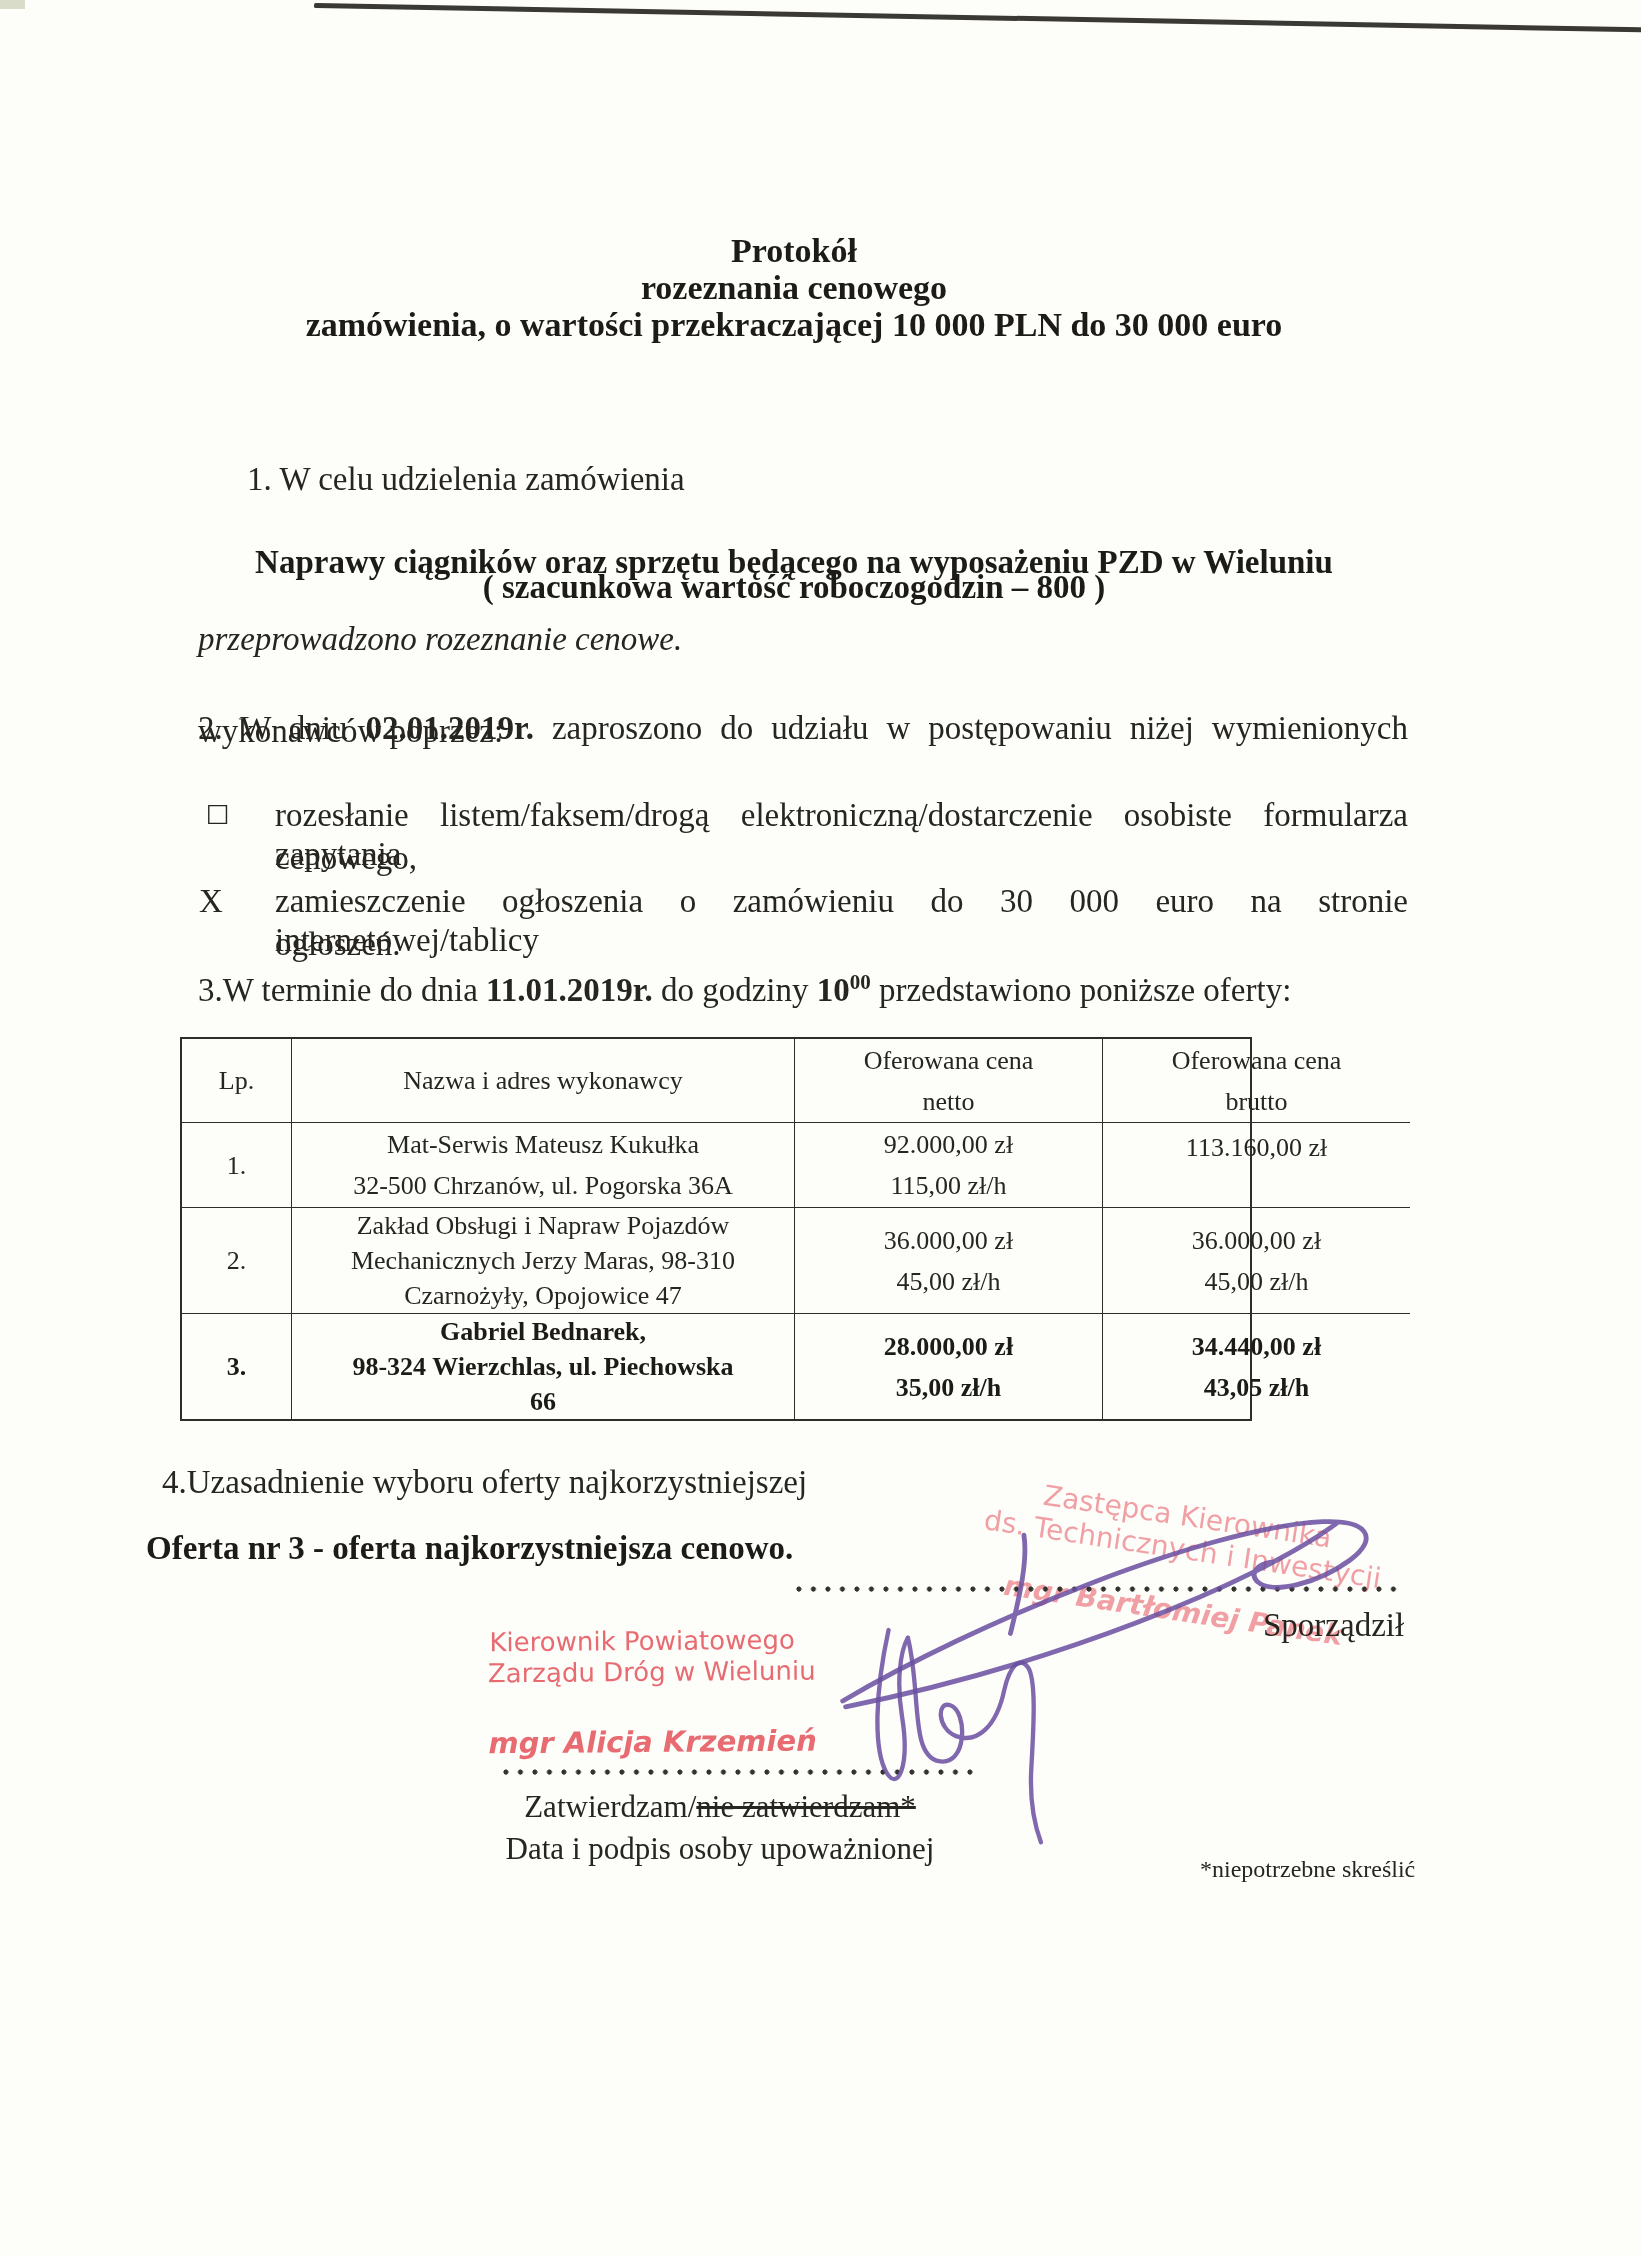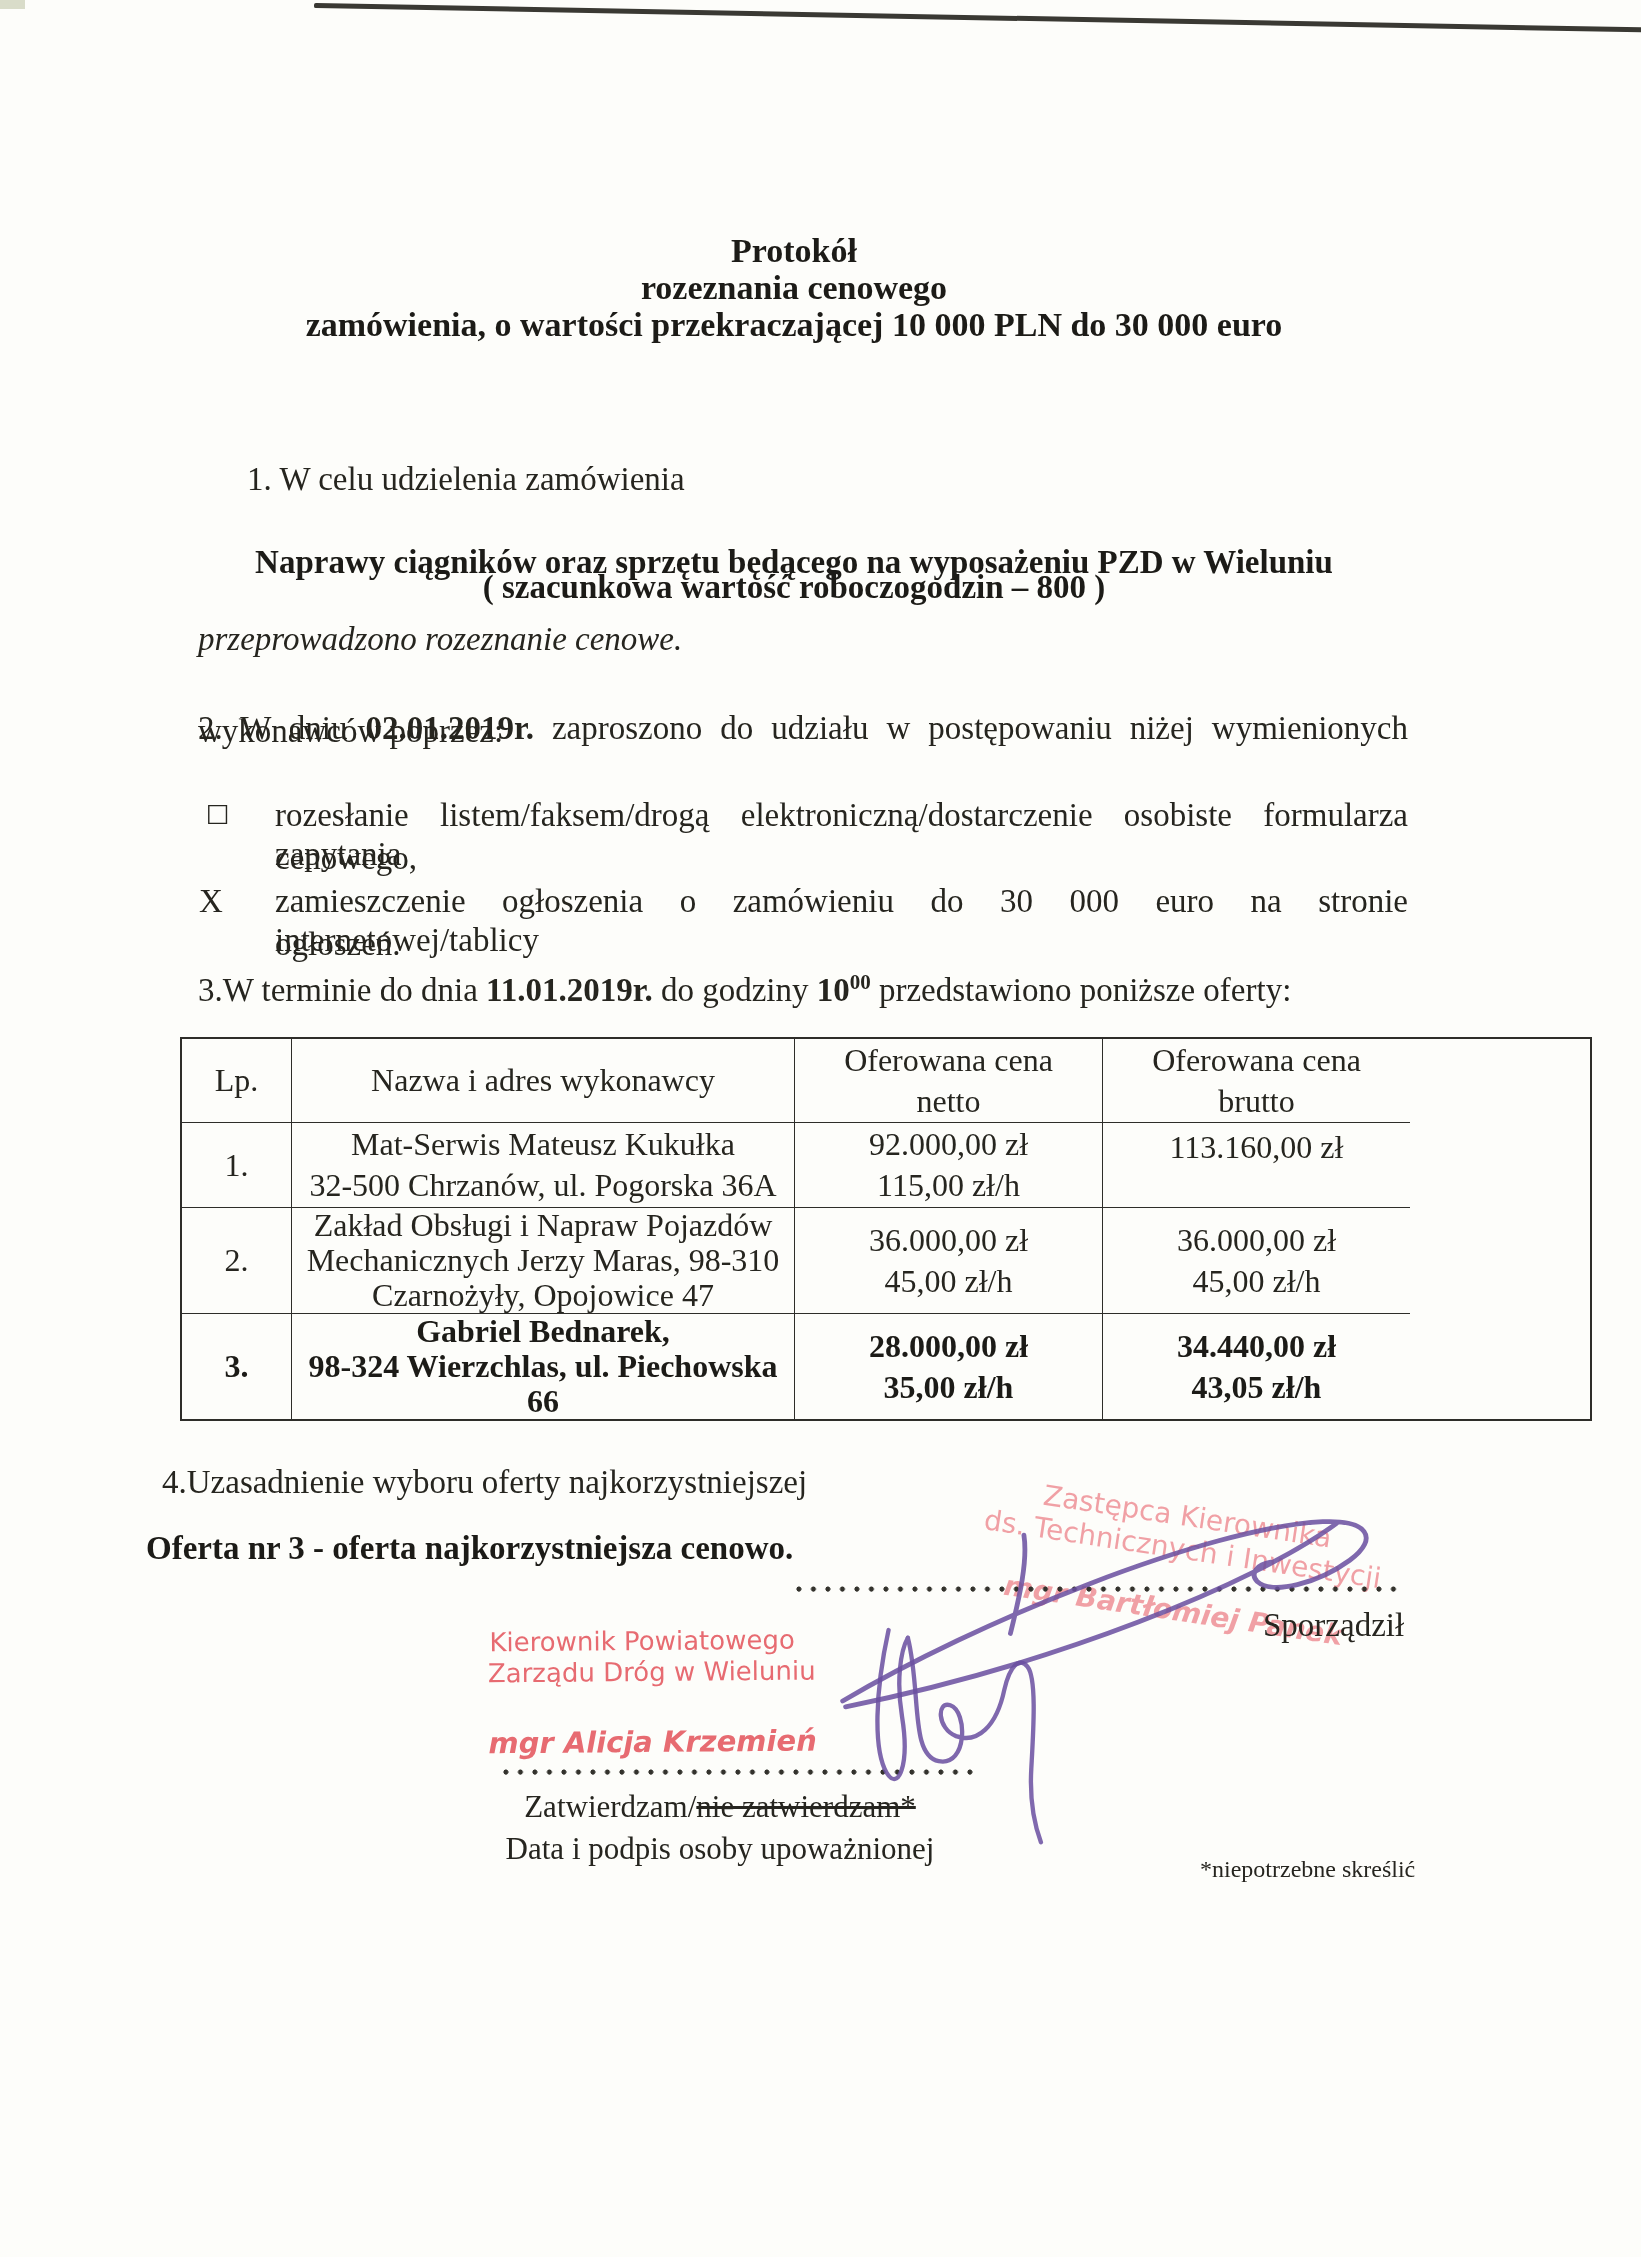--- a/index.html
+++ b/index.html
@@ -30,27 +30,27 @@
     transform-origin:left center;
     border-radius:1.9px;
   }
   .scan-corner { left:0; top:0; width:25px; height:8.7px; background:#d9dcc9; }
 
   
   .title-block { left:180px; top:232px; width:1228px; font-weight:bold; font-size:34px; line-height:37px; text-align:center; color:#1c1b17; }
 
   
   .offers-table {
-    left:180px; top:1037px; width:1412px;
+    left:180px; top:1037px; width:1072px;
     display:grid;
     grid-template-columns:109px 503px 308px 308px;
     grid-template-rows:83px 85px 106px 106px;
     border:2.9px solid #2e2d29;
     box-sizing:border-box;
-    font-size:32px;
+    font-size:26px;
     color:#26251f;
   }
   .cell {
     display:flex; flex-direction:column; justify-content:center; align-items:center;
     text-align:center; box-sizing:border-box;
     border-left:1.9px solid #2e2d29; border-top:1.9px solid #2e2d29;
     line-height:41px;
     overflow:hidden;
   }
   .cell.c0 { border-left:none; }

